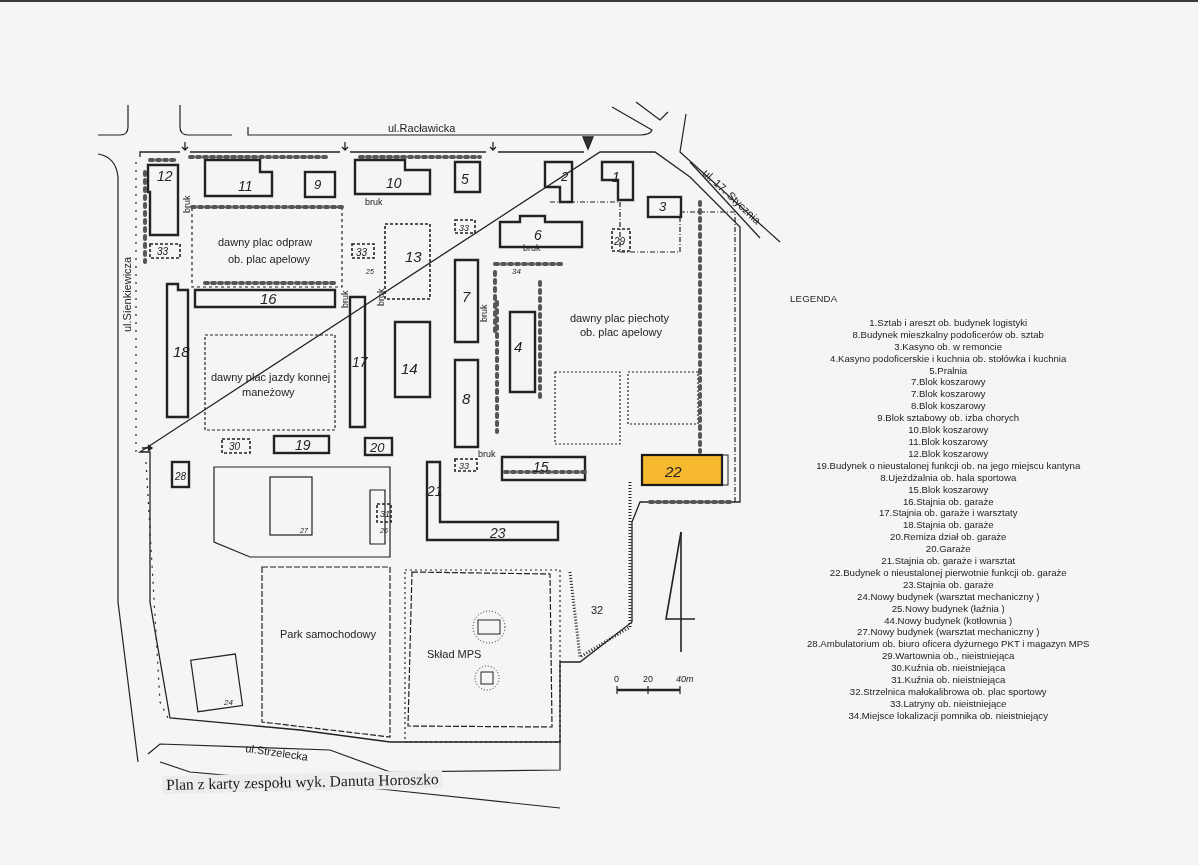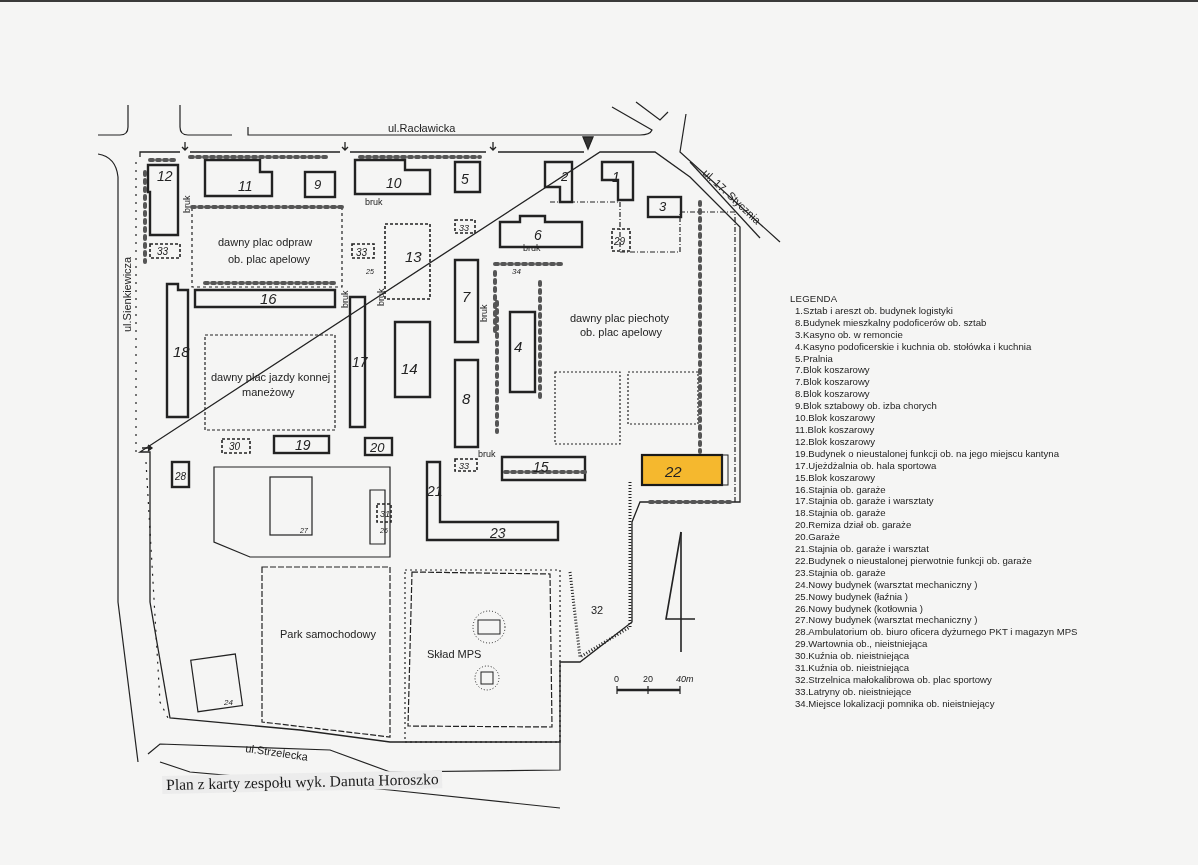--- a/index.html
+++ b/index.html
@@ -2,22 +2,22 @@
 <html><head>
 <meta charset="utf-8">
 <style>
   html, body { margin:0; padding:0; }
   body { width:1198px; height:865px; background:#f4f4f4; position:relative; overflow:hidden;
          font-family:"Liberation Sans", sans-serif; color:#222; }
   .page { position:absolute; left:0; top:0; width:1198px; height:865px; background:#f5f5f4;
           border-top:2px solid #3a3a3a; box-sizing:border-box; }
   svg.map { position:absolute; left:0; top:0; }
   .legend { position:absolute; left:790px; top:291px; font-size:9.6px; line-height:11.9px; color:#1d1d1d; }
-  .legend-title { letter-spacing:0.2px; margin-bottom:0; }
-  .legend ul { list-style:none; margin:0; padding:0 0 0 5px; }
+  .legend-title { letter-spacing:0.2px; margin-bottom:8px; }
+  .legend ul { list-style:none; margin:12px; padding:0 0 0 5px;text-align:center; }
   .legend li { white-space:nowrap; }
   .caption { position:absolute; left:162px; top:774px; font-family:"Liberation Serif", serif;
              font-size:15.5px; color:#1a1a1a; transform:rotate(-1.2deg); transform-origin:left top;
              background:#ececec; padding:0 4px; }
   .lbl { font-family:"Liberation Sans", sans-serif; fill:#222; }
   .num { font-family:"Liberation Sans", sans-serif; fill:#222; font-style:italic; }
 </style>
 </head>
 <body>
 
@@ -212,33 +212,33 @@
     <li>4.Kasyno podoficerskie i kuchnia ob. stołówka i kuchnia</li>
     <li>5.Pralnia</li>
     <li>7.Blok koszarowy</li>
     <li>7.Blok koszarowy</li>
     <li>8.Blok koszarowy</li>
     <li>9.Blok sztabowy ob. izba chorych</li>
     <li>10.Blok koszarowy</li>
     <li>11.Blok koszarowy</li>
     <li>12.Blok koszarowy</li>
     <li>19.Budynek o nieustalonej funkcji ob. na jego miejscu kantyna</li>
-    <li>17.Ujeżdżalnia ob. hala sportowa</li>
+    <li>8.Ujeżdżalnia ob. hala sportowa</li>
     <li>15.Blok koszarowy</li>
     <li>16.Stajnia ob. garaże</li>
     <li>17.Stajnia ob. garaże i warsztaty</li>
     <li>18.Stajnia ob. garaże</li>
     <li>20.Remiza dział ob. garaże</li>
     <li>20.Garaże</li>
     <li>21.Stajnia ob. garaże i warsztat</li>
     <li>22.Budynek o nieustalonej pierwotnie funkcji ob. garaże</li>
     <li>23.Stajnia ob. garaże</li>
     <li>24.Nowy budynek (warsztat mechaniczny )</li>
     <li>25.Nowy budynek (łaźnia )</li>
-    <li>26.Nowy budynek (kotłownia )</li>
+    <li>44.Nowy budynek (kotłownia )</li>
     <li>27.Nowy budynek (warsztat mechaniczny )</li>
     <li>28.Ambulatorium ob. biuro oficera dyżurnego PKT i magazyn MPS</li>
     <li>29.Wartownia ob., nieistniejąca</li>
     <li>30.Kuźnia ob. nieistniejąca</li>
     <li>31.Kuźnia ob. nieistniejąca</li>
     <li>32.Strzelnica małokalibrowa ob. plac sportowy</li>
     <li>33.Latryny ob. nieistniejące</li>
     <li>34.Miejsce lokalizacji pomnika ob. nieistniejący</li>
   </ul>
 </div>

